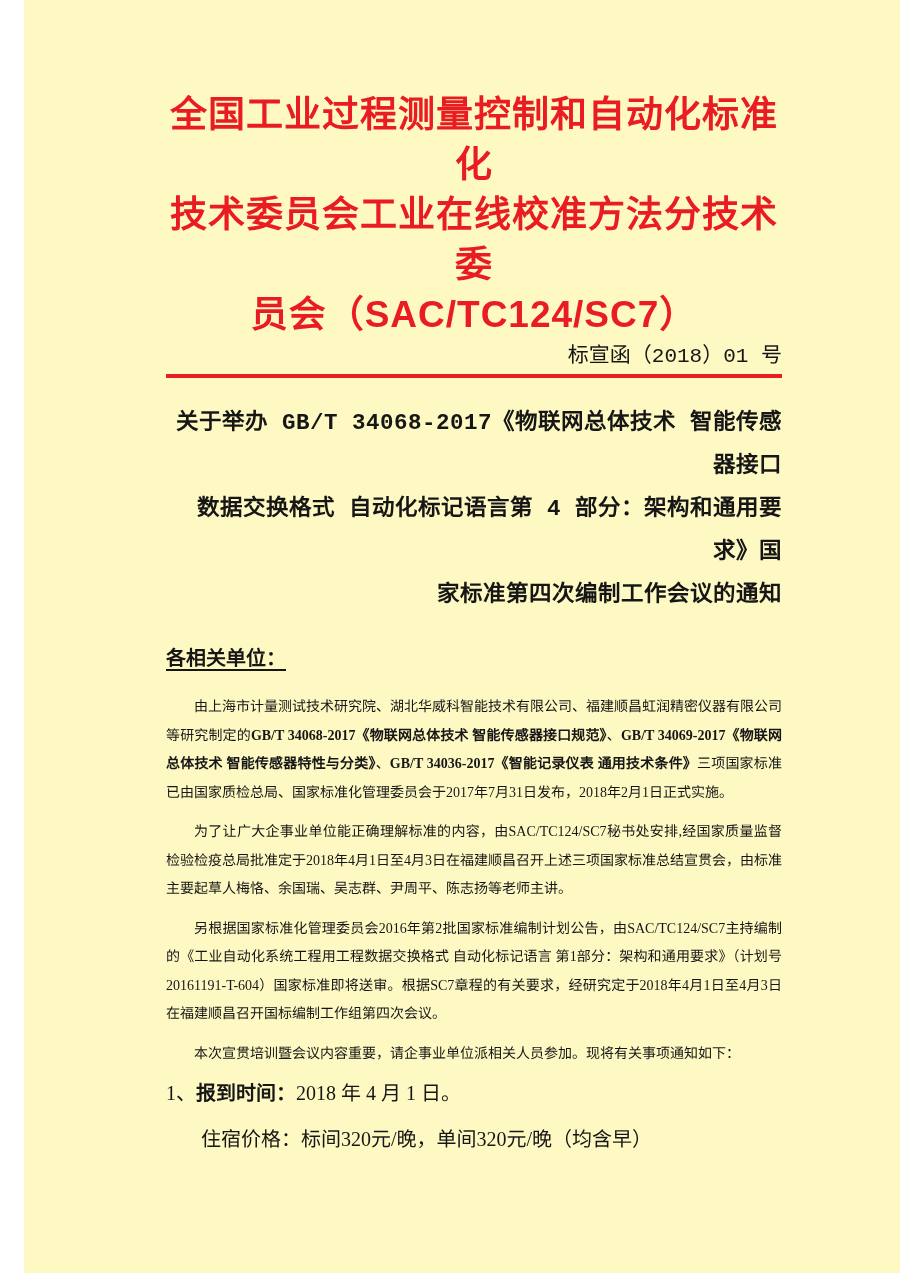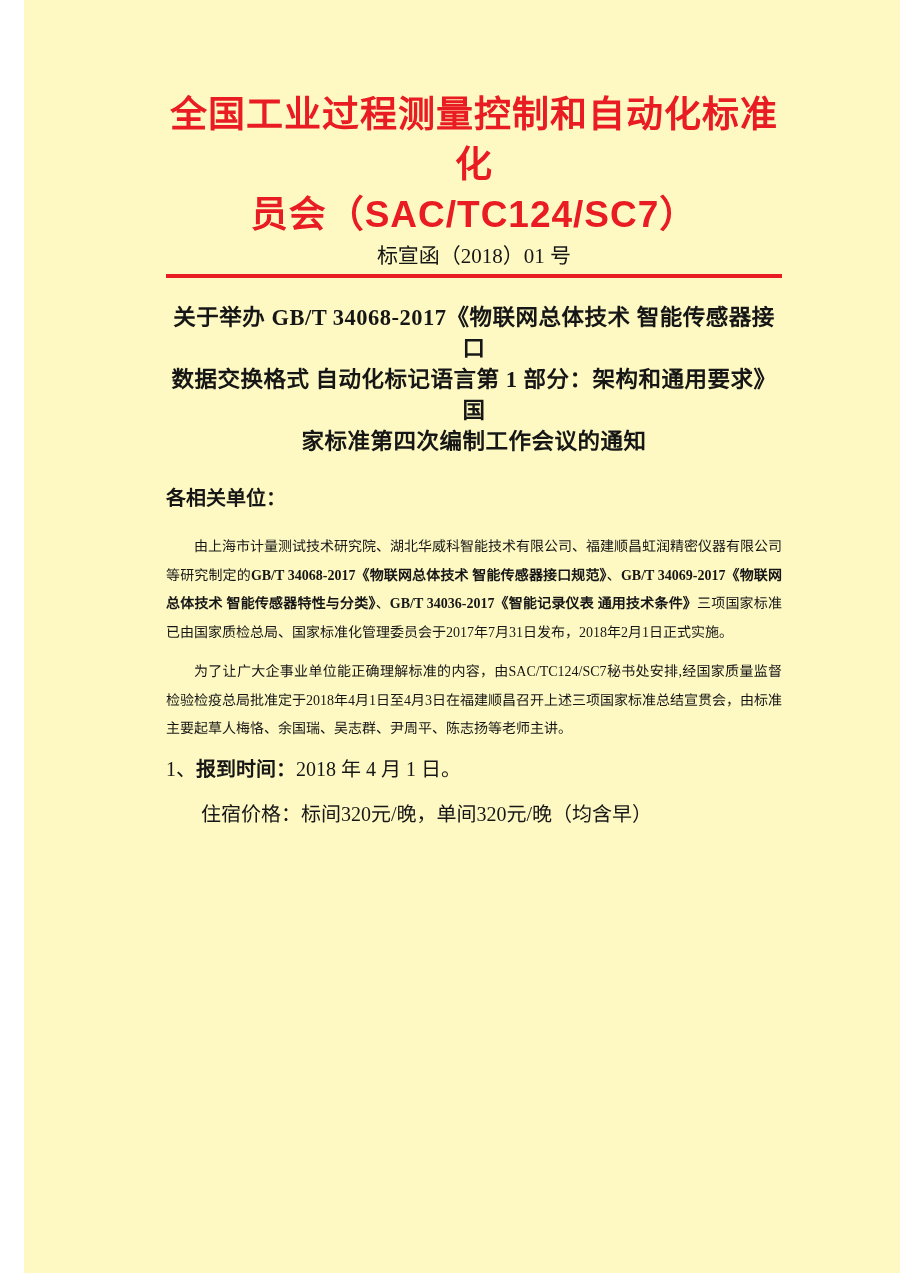--- a/index.html
+++ b/index.html
@@ -20,42 +20,45 @@
     color:#e81c22;
     font-size:37px;
     line-height:50px;
     text-align:center;
     letter-spacing:1px;
   }
   .doc-number{
     margin-top:3px;
     font-size:21px;
     line-height:27px;
-    text-align:center;
+    text-align:right;
+    font-family:Liberation Mono, monospace;
   }
   .rule{
     margin-top:4px;
     height:4px;
     background:#e81c22;
   }
   .notice-title{
     margin-top:24px;
     font-size:22.5px;
-    line-height:31px;
+    line-height:43px;
     font-weight:bold;
-    text-align:center;
+    text-align:right;
     letter-spacing:0.5px;
+    font-family:Liberation Mono, monospace;
   }
   .salutation-row{
     margin-top:27px;
     font-size:20px;
     line-height:28px;
   }
   .salutation-row .u{
     font-weight:bold;
+    text-decoration:underline;
     text-underline-offset:4px;
   }
   .para{
     margin:11px 0 0 0;
     font-size:14px;
     line-height:28.5px;
     text-align:justify;
     text-indent:2em;
   }
   .para.first{margin-top:21px;}
@@ -69,42 +72,45 @@
   .sub{padding-left:35px;}
   .b{font-weight:bold;}
 </style>
 </head>
 <body>
 
 <div class="page">
 
   <div class="org-title">
     <div>全国工业过程测量控制和自动化标准化</div>
+    <div>技术委员会工业在线校准方法分技术委</div>
     <div>员会（SAC/TC124/SC7）</div>
   </div>
 
   <div class="doc-number">标宣函（2018）01 号</div>
 
   <div class="rule"></div>
 
   <div class="notice-title">
     <div>关于举办 GB/T 34068-2017《物联网总体技术 智能传感器接口</div>
-    <div>数据交换格式 自动化标记语言第 1 部分：架构和通用要求》国</div>
+    <div>数据交换格式 自动化标记语言第 4 部分：架构和通用要求》国</div>
     <div>家标准第四次编制工作会议的通知</div>
   </div>
 
   <div class="salutation-row">
     <span class="u">各相关单位：</span>
   </div>
 
   <p class="para first"><span>由上海市计量测试技术研究院、湖北华威科智能技术有限公司、福建顺昌虹润精密仪器有限公司等研究制定的</span><span class="b">GB/T 34068-2017《物联网总体技术 智能传感器接口规范》</span><span>、</span><span class="b">GB/T 34069-2017《物联网总体技术 智能传感器特性与分类》</span><span>、</span><span class="b">GB/T 34036-2017《智能记录仪表 通用技术条件》</span><span>三项国家标准已由国家质检总局、国家标准化管理委员会于2017年7月31日发布，2018年2月1日正式实施。</span></p>
 
   <p class="para">为了让广大企事业单位能正确理解标准的内容，由SAC/TC124/SC7秘书处安排,经国家质量监督检验检疫总局批准定于2018年4月1日至4月3日在福建顺昌召开上述三项国家标准总结宣贯会，由标准主要起草人梅恪、余国瑞、吴志群、尹周平、陈志扬等老师主讲。</p>
 
+  <p class="para">另根据国家标准化管理委员会2016年第2批国家标准编制计划公告，由SAC/TC124/SC7主持编制的《工业自动化系统工程用工程数据交换格式 自动化标记语言 第1部分：架构和通用要求》（计划号20161191-T-604）国家标准即将送审。根据SC7章程的有关要求，经研究定于2018年4月1日至4月3日在福建顺昌召开国标编制工作组第四次会议。</p>
 
+  <p class="para">本次宣贯培训暨会议内容重要，请企事业单位派相关人员参加。现将有关事项通知如下：</p>
 
   <div class="item item1"><span>1、</span><span class="b">报到时间：</span><span>2018 年 4 月 1 日。</span></div>
 
   <div class="item item2">
     <div class="sub">住宿价格：标间320元/晚，单间320元/晚（均含早）</div>
 
   </div>
 
 </div>
 

